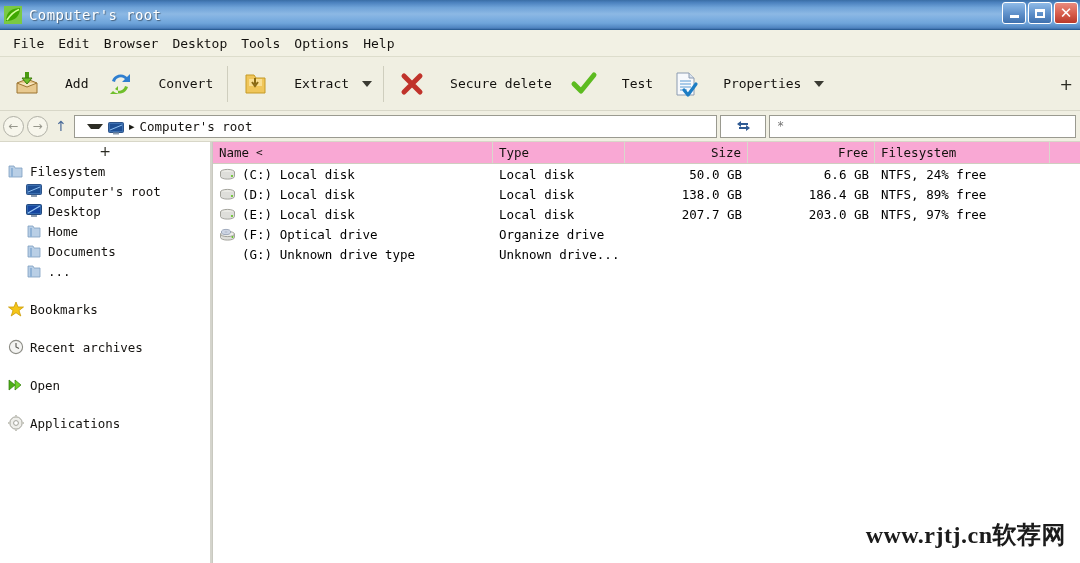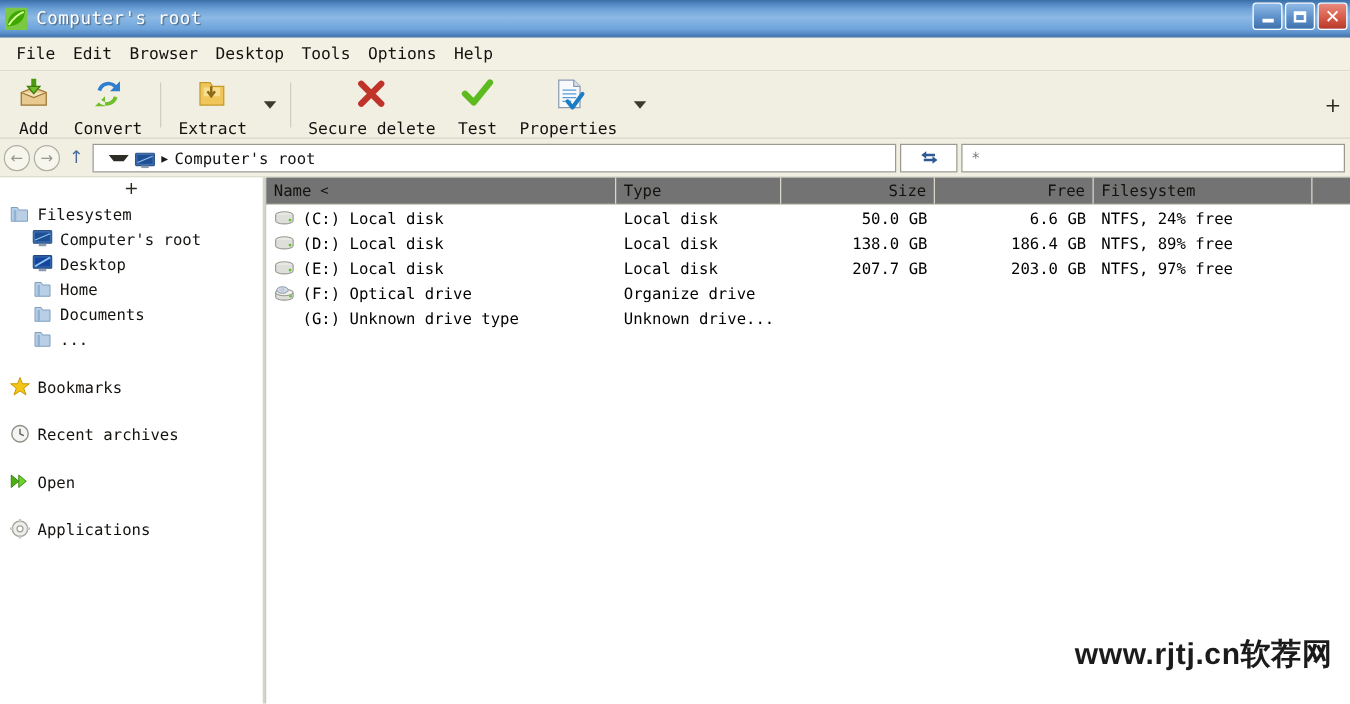--- a/index.html
+++ b/index.html
@@ -105,22 +105,21 @@
     align-items: center;
     border-bottom: 1px solid #d8d7c8;
     position: relative;
     padding-left: 4px;
   }
   .tb-btn {
     display: flex; align-items: center;
     height: 46px;
     padding: 0 9px;
     cursor: default;
-    gap: 7px;
-    flex-direction: column;
+    gap: 24px;
   }
   .tb-label {
     font-size: 13px; color: #14120f; white-space: nowrap;
   }
   .tb-sep {
     width: 1px; height: 36px; background: #cfcebe; margin: 0 5px;
   }
   .tb-arrow {
     width: 0; height: 0;
     border-left: 5px solid transparent;
@@ -266,21 +265,21 @@
     flex: 1 1 auto;
     background: #ffffff;
     display: flex;
     flex-direction: column;
     min-width: 0;
     border-left: 1px solid #c9c9c0;
   }
   .col-header {
     flex: 0 0 21px;
     height: 21px;
-    background: #737373;
+    background: #f9a8d4;
     display: flex;
     align-items: flex-start;
     border-bottom: 1px solid #cfcec0;
     font-size: 12.5px;
     color: #14120f;
   }
   .col-cell {
     height: 21px;
     display: flex; align-items: center;
     box-sizing: border-box;
@@ -303,25 +302,25 @@
     cursor: default;
     white-space: nowrap;
   }
   .fcell { box-sizing: border-box; padding: 0 6px; overflow: hidden; display: flex; align-items: center; }
   .fcell.r { justify-content: flex-end; }
   .drive-ico { width: 17px; height: 13px; position: relative; flex: 0 0 17px; margin-right: 6px; }
 
   .watermark {
     position: absolute;
     right: 14px;
-    bottom: 24px;
+    bottom: 12px;
     font-size: 24px;
     font-weight: bold;
     color: #1b1b1b;
-    font-family: Liberation Sans, sans-serif;
+    font-family: Liberation Serif, serif;
     letter-spacing: 0.5px;
     pointer-events: none;
   }
 </style>
 </head>
 <body>
 
 <div id="app">
 
   <div class="titlebar">

